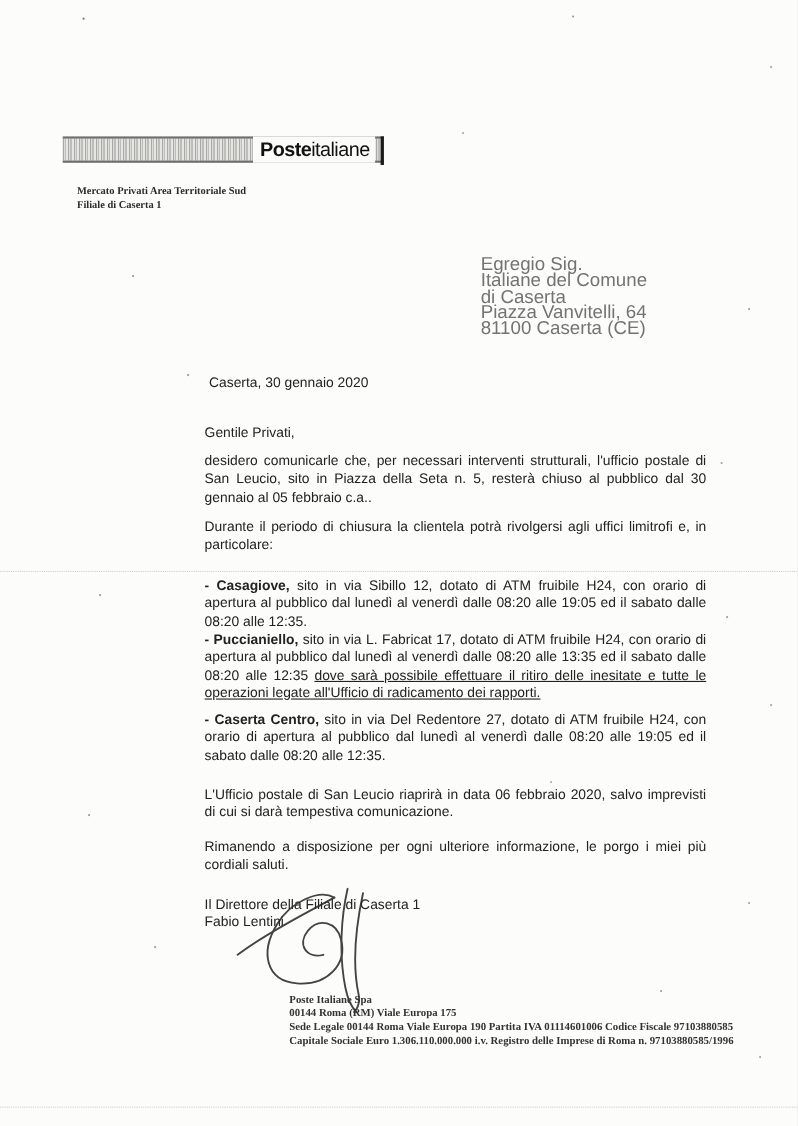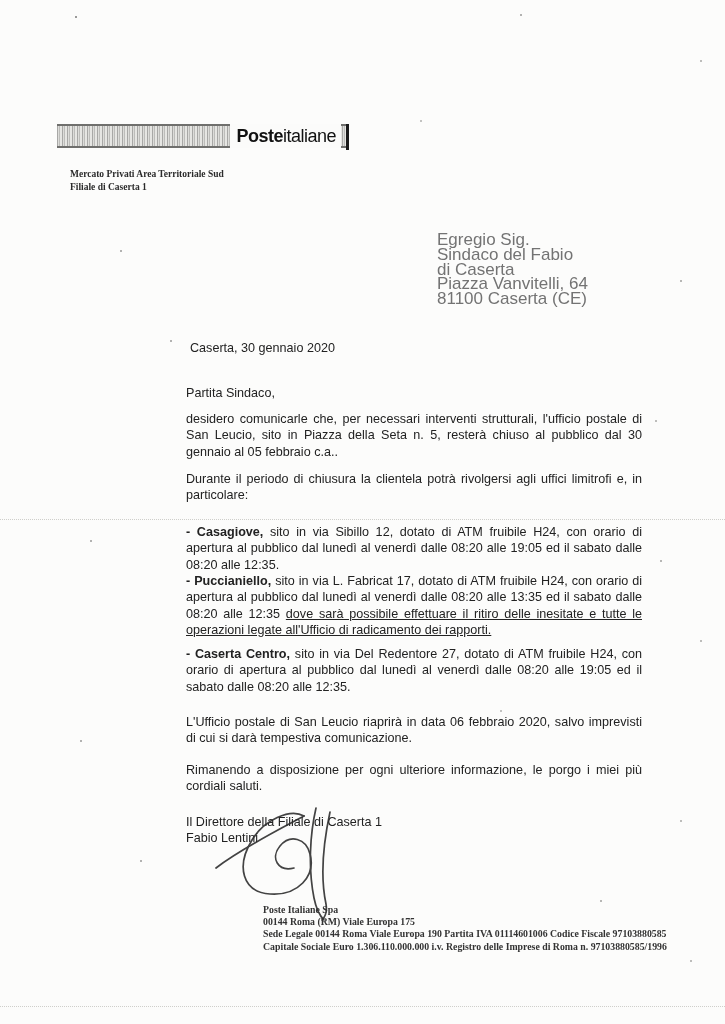--- a/index.html
+++ b/index.html
@@ -113,28 +113,28 @@
     <div class="logo-divider"></div>
   </div>
 
   <div class="sender-block">
     <div>Mercato Privati Area Territoriale Sud</div>
     <div>Filiale di Caserta 1</div>
   </div>
 
   <div class="recipient">
     <div>Egregio Sig.</div>
-    <div>Sindaco del Fabio</div>
+    <div>Italiane del Comune</div>
     <div>di Caserta</div>
     <div>Piazza Vanvitelli, 64</div>
     <div>81100 Caserta (CE)</div>
   </div>
 
   <div class="dateline">Caserta, 30  gennaio 2020</div>
-  <div class="salutation">Partita Sindaco,</div>
+  <div class="salutation">Gentile Privati,</div>
 
   <div class="para p1">desidero comunicarle che, per necessari interventi strutturali, l'ufficio postale di San Leucio, sito in Piazza della Seta n. 5, resterà chiuso al pubblico dal 30 gennaio al 05 febbraio c.a..</div>
   <div class="para p2">Durante il periodo di chiusura la clientela potrà rivolgersi agli uffici limitrofi e, in particolare:</div>
 
   <div class="dotted-sep sep1"></div>
 
   <div class="para b1"><span class="bold">- Casagiove,</span><span> sito in via Sibillo 12, dotato di ATM fruibile H24, con orario di apertura al pubblico dal lunedì al venerdì dalle 08:20 alle 19:05 ed il sabato dalle 08:20 alle 12:35.</span><span class="underline"></span></div>
 
   <div class="para b2"><span class="bold">- Puccianiello,</span><span> sito in via L. Fabricat 17, dotato di ATM fruibile H24, con orario di apertura al pubblico dal lunedì al venerdì dalle 08:20 alle 13:35 ed il sabato dalle 08:20 alle 12:35 </span><span class="underline">dove sarà possibile effettuare il ritiro delle inesitate e tutte le operazioni legate all'Ufficio di radicamento dei rapporti.</span></div>
 

